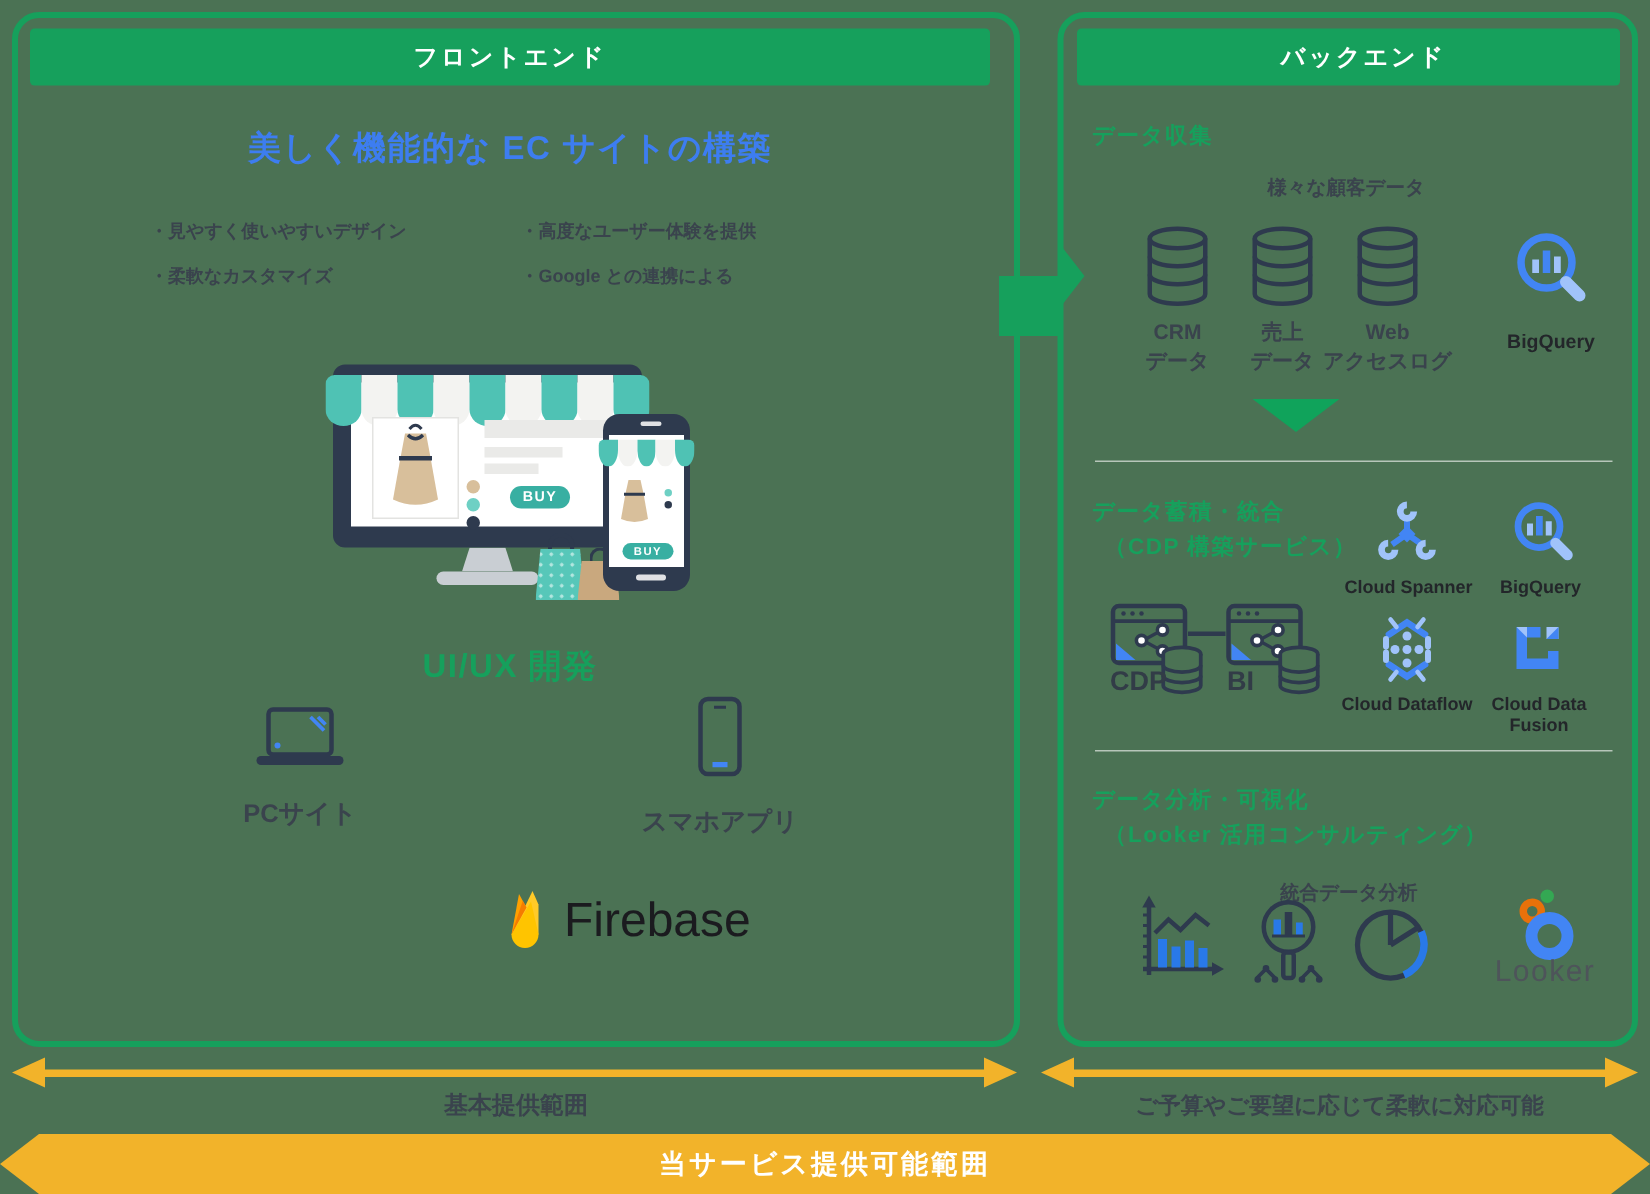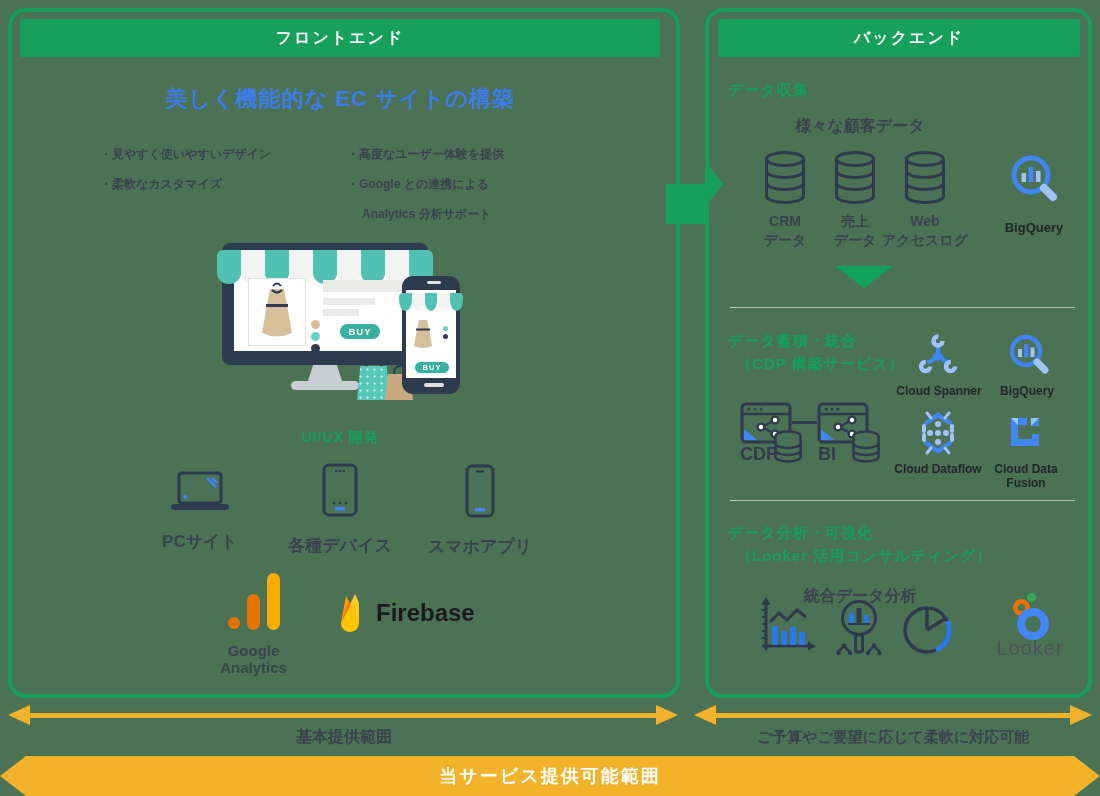--- a/index.html
+++ b/index.html
@@ -21,21 +21,21 @@
     color:#fff; font-weight:bold; font-size:16px; letter-spacing:2px;
     display:flex; align-items:center; justify-content:center;
   }
 
   
   .fe-title { left:40px; top:84px; width:600px; text-align:center;
     color:#3D7DF0; font-size:22px; font-weight:bold; letter-spacing:1px; }
   .bullets { font-size:12px; font-weight:bold; line-height:30px; color:#3A434D; }
   .bullets .indent { padding-left:15px; }
   .uiux-title { left:90px; top:429px; width:500px; text-align:center;
-    color:#16A05C; font-size:14px; font-weight:bold; letter-spacing:1px; }
+    color:#16A05C; font-size:22px; font-weight:bold; letter-spacing:1px; }
 
   
   .ec { left:215px; top:238px; width:260px; height:192px; }
   .ec .monitor { position:absolute; left:7px; top:5px; width:206px; height:122px;
     background:#2E3A4E; border-radius:8px; }
   .ec .screen { position:absolute; left:19px; top:17px; width:182px; height:96px; background:#fff; }
   .awning { position:absolute; display:flex; overflow:hidden; }
   .awning > i { flex:1; border-radius:0 0 50% 50% / 0 0 11px 11px; }
   .awning > i.t { background:#4FC2B4; }
   .awning > i.w { background:#F3F3F1; }
@@ -67,31 +67,31 @@
   .device .lbl { font-size:17px; font-weight:bold; margin-top:12px; color:#3A434D; }
 
   
   .ga { left:196px; top:572px; width:115px; text-align:center; }
   .ga-icon { position:relative; width:52px; height:58px; margin:0 auto; }
   .ga-dot { position:absolute; left:0; bottom:1px; width:12px; height:12px; border-radius:50%; background:#E37400; }
   .ga-mid { position:absolute; left:19px; bottom:0; width:13px; height:36px; border-radius:7px; background:#E37400; }
   .ga-tall{ position:absolute; left:39px; bottom:0; width:13px; height:57px; border-radius:7px; background:#F9AB00; }
   .ga .lbl { font-size:15px; font-weight:bold; margin-top:12px; }
   .fb { left:334px; top:592px; display:flex; align-items:center; gap:10px; }
-  .fb .word { font-size:24px; font-weight:700; color:#1B1B1F; }
+  .fb .word { font-size:32px; font-weight:400; color:#1B1B1F; }
 
   
   .mid-body { left:666px; top:184px; width:40px; height:40px; background:#16A05C; }
   .mid-head { left:706px; top:162px; width:0; height:0;
     border-top:22px solid transparent; border-bottom:22px solid transparent;
     border-left:17px solid #16A05C; }
 
   
   .sec-title { color:#16A05C; font-size:15px; font-weight:bold; letter-spacing:1px; }
-  .caption { font-size:16px; font-weight:bold; text-align:center; color:#3A434D; }
+  .caption { font-size:13px; font-weight:bold; text-align:right; color:#3A434D; }
   .db-label { position:absolute; text-align:center; font-size:14px; font-weight:bold; line-height:19px; }
   .tool-label { position:absolute; text-align:center; font-size:12px; font-weight:bold; color:#23262A; }
   .tri-down { left:835px; top:266px; width:0; height:0;
     border-left:29px solid transparent; border-right:29px solid transparent;
     border-top:22px solid #10A35B; }
   .divider { position:absolute; left:730px; width:345px; height:1px; background:rgba(255,255,255,.6); }
   .node-label { position:absolute; font-size:18px; font-weight:bold; color:#323C47; }
   .connector { position:absolute; background:#2E3A4E; }
 
   
@@ -123,21 +123,20 @@
 
   <div class="abs fe-title">美しく機能的な EC サイトの構築</div>
 
   <div class="abs bullets" style="left:100px; top:139px;">
     <div>・見やすく使いやすいデザイン</div>
     <div>・柔軟なカスタマイズ</div>
   </div>
   <div class="abs bullets" style="left:347px; top:139px;">
     <div>・高度なユーザー体験を提供</div>
     <div>・Google との連携による</div>
-    <div class="indent">Analytics 分析サポート</div>
   </div>
 
   <div class="abs ec">
     <div class="monitor"></div>
     <div class="screen"></div>
     <div class="awning aw-main">
       <i class="t" style="border-top-left-radius:6px;"></i>
         <i class="w"></i>
         <i class="t"></i>
         <i class="w"></i>
@@ -197,50 +196,29 @@
 
   <div class="device" style="left:135px; top:470px;">
     <svg width="60" height="44" viewBox="0 0 60 44">
       <rect x="9" y="3" width="42" height="30" rx="3" stroke="#2E3A4E" stroke-width="3" fill="none"></rect>
       <path d="M37,8 L46,17 M42,8 L47,13" stroke="#4285F4" stroke-width="2.5"></path>
       <circle cx="15" cy="27" r="2" fill="#4285F4"></circle>
       <path d="M4,37 H56" stroke="#2E3A4E" stroke-width="6" stroke-linecap="round"></path>
     </svg>
     <div class="lbl">PCサイト</div>
   </div>
-  <div class="device" style="left:275px; top:462px;">
-    <svg width="38" height="56" viewBox="0 0 38 56">
-      <rect x="3" y="3" width="32" height="50" rx="5" stroke="#2E3A4E" stroke-width="3" fill="none"></rect>
-      <circle cx="15" cy="9" r="1.3" fill="#2E3A4E"></circle>
-        <circle cx="19" cy="9" r="1.3" fill="#2E3A4E"></circle>
-        <circle cx="23" cy="9" r="1.3" fill="#2E3A4E"></circle>
-      <circle cx="13" cy="41" r="1.3" fill="#2E3A4E"></circle>
-        <circle cx="19" cy="41" r="1.3" fill="#2E3A4E"></circle>
-        <circle cx="25" cy="41" r="1.3" fill="#2E3A4E"></circle>
-      <rect x="14" y="45" width="10" height="3.5" fill="#4285F4"></rect>
-    </svg>
-    <div class="lbl">各種デバイス</div>
-  </div>
   <div class="device" style="left:415px; top:463px;">
     <svg width="32" height="56" viewBox="0 0 32 56">
       <rect x="3" y="3" width="26" height="50" rx="5" stroke="#2E3A4E" stroke-width="3" fill="none"></rect>
       <path d="M12,8.5 H20" stroke="#2E3A4E" stroke-width="2"></path>
       <rect x="11" y="45" width="10" height="3.5" fill="#4285F4"></rect>
     </svg>
     <div class="lbl">スマホアプリ</div>
   </div>
 
-  <div class="abs ga">
-    <div class="ga-icon">
-      <div class="ga-dot"></div>
-        <div class="ga-mid"></div>
-        <div class="ga-tall"></div>
-    </div>
-    <div class="lbl">Google Analytics</div>
-  </div>
   <div class="abs fb">
     <svg width="32" height="42" viewBox="0 0 32 42">
       <path d="M7,31 L12,4 L17,13 Z" fill="#FFA000"></path>
       <path d="M7,31 L21,2 L25,11 L25,31 Z" fill="#FFCA28"></path>
       <path d="M7,31 C7,36 11,40 16,40 C21,40 25,36 25,31 L20,9 L7,31 Z" fill="#FFC400"></path>
       <path d="M7,31 L17,13 L14.5,8.5 Z" fill="#F57C00"></path>
     </svg>
     <div class="word">Firebase</div>
   </div>
 

